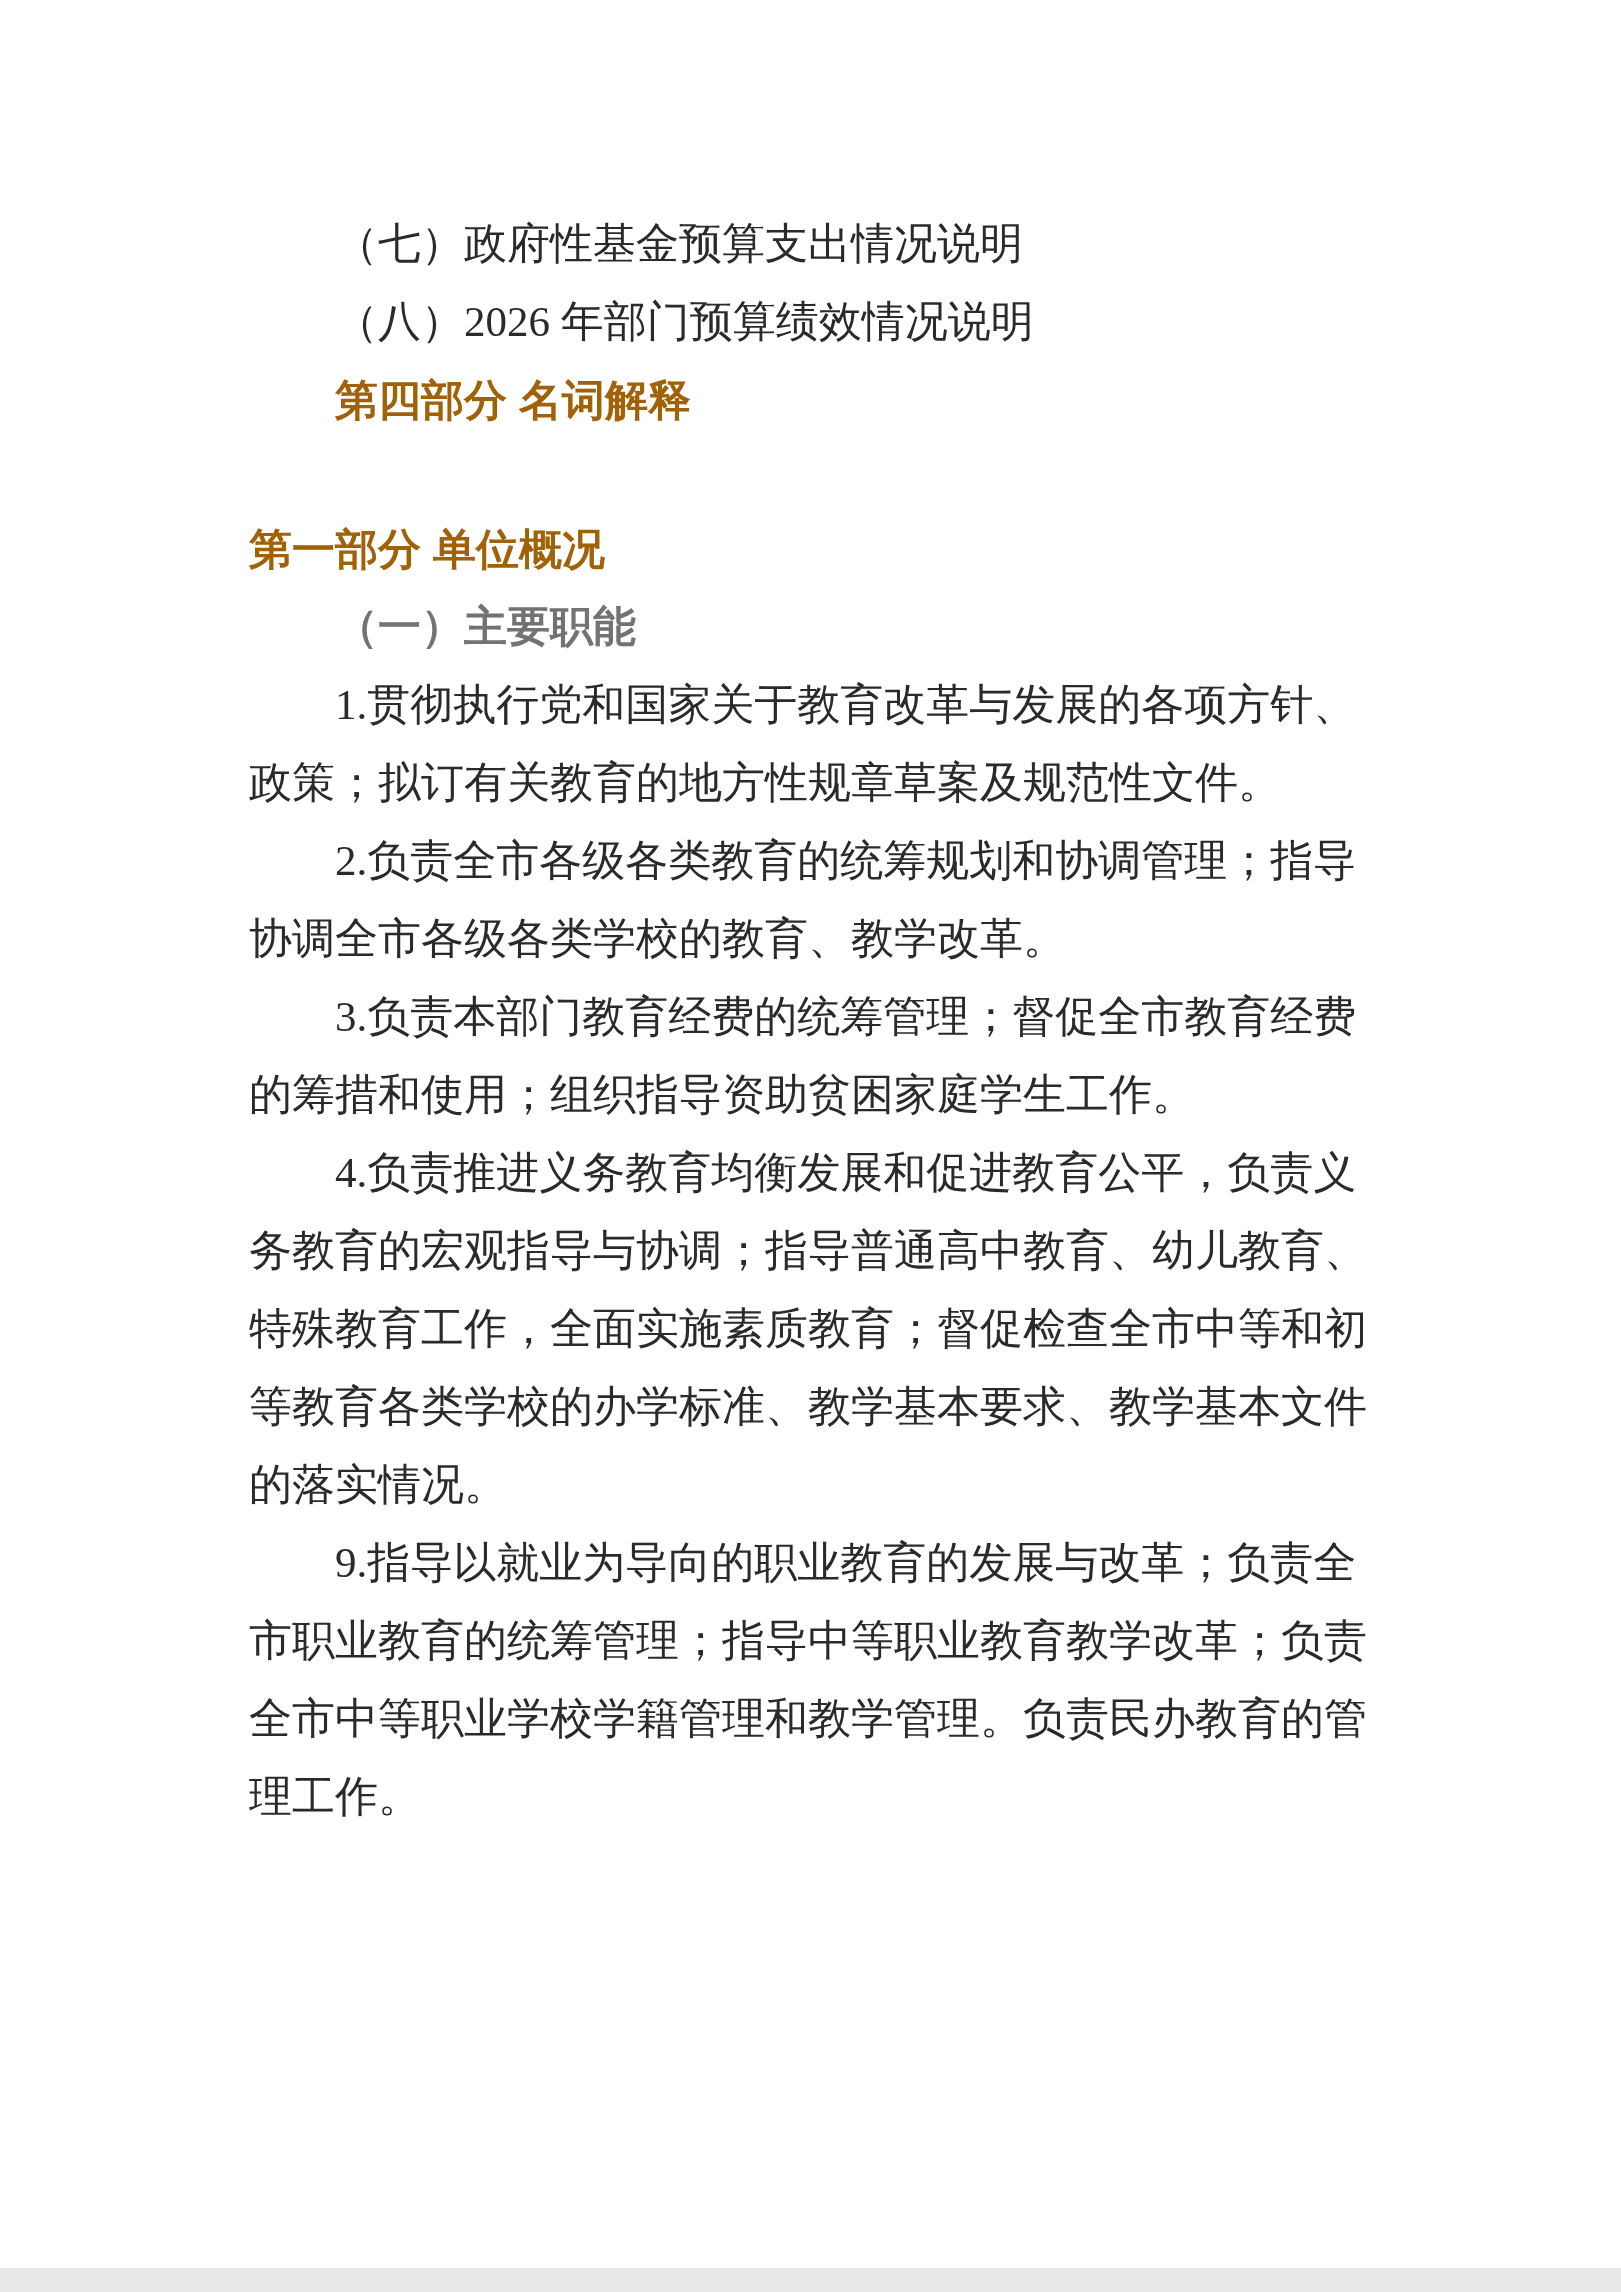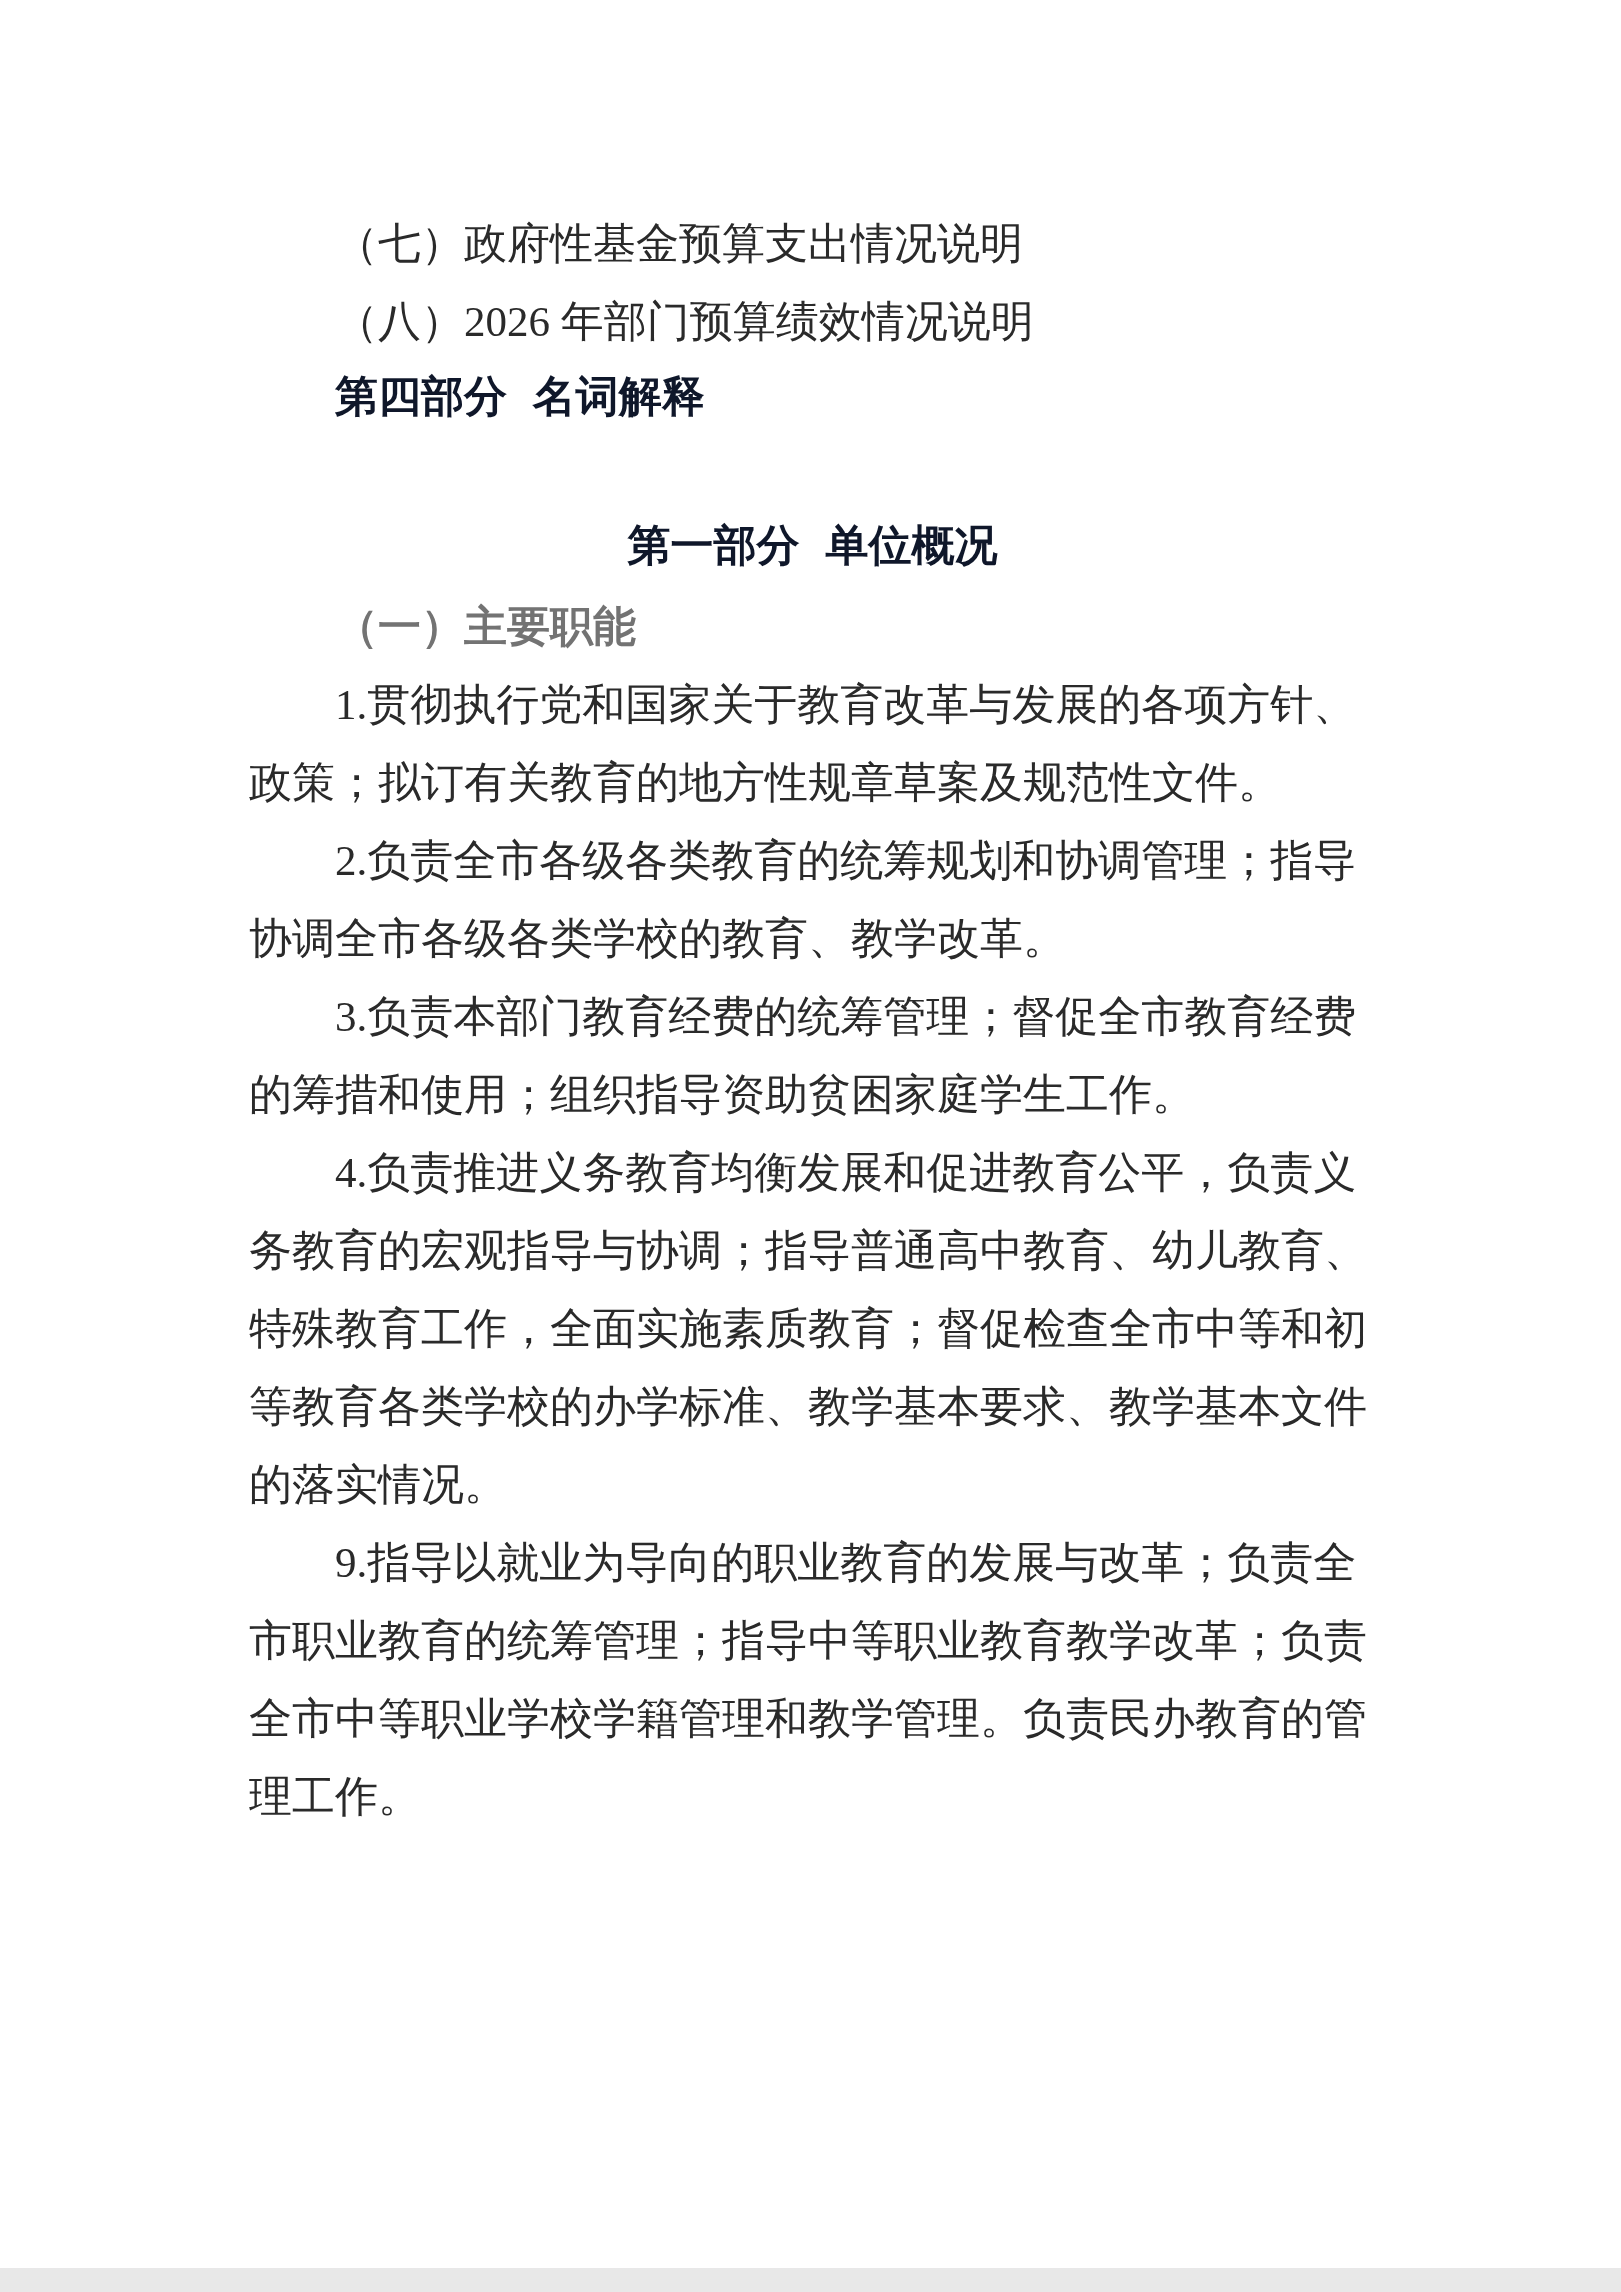--- a/index.html
+++ b/index.html
@@ -25,31 +25,30 @@
     line-height: 78px;
     color: #2a2a2a;
     text-align: left;
     letter-spacing: 0;
   }
   .toc-line {
     text-indent: 86px;
     white-space: nowrap;
   }
   .part-heading {
-    font-family: Liberation Mono, monospace;
+    font-family: Liberation Sans, sans-serif;
     font-weight: 700;
-    color: #0f172a;
+    color: #a16207;
   }
   .part4-heading {
     text-indent: 86px;
     white-space: nowrap;
   }
   .part1-heading {
     margin-top: 71px;
-    text-align: center;
     text-indent: 0;
     white-space: nowrap;
   }
   .sub-heading {
     font-weight: 700;
     color: #737373;
     text-indent: 86px;
     white-space: nowrap;
   }
   p.para {

